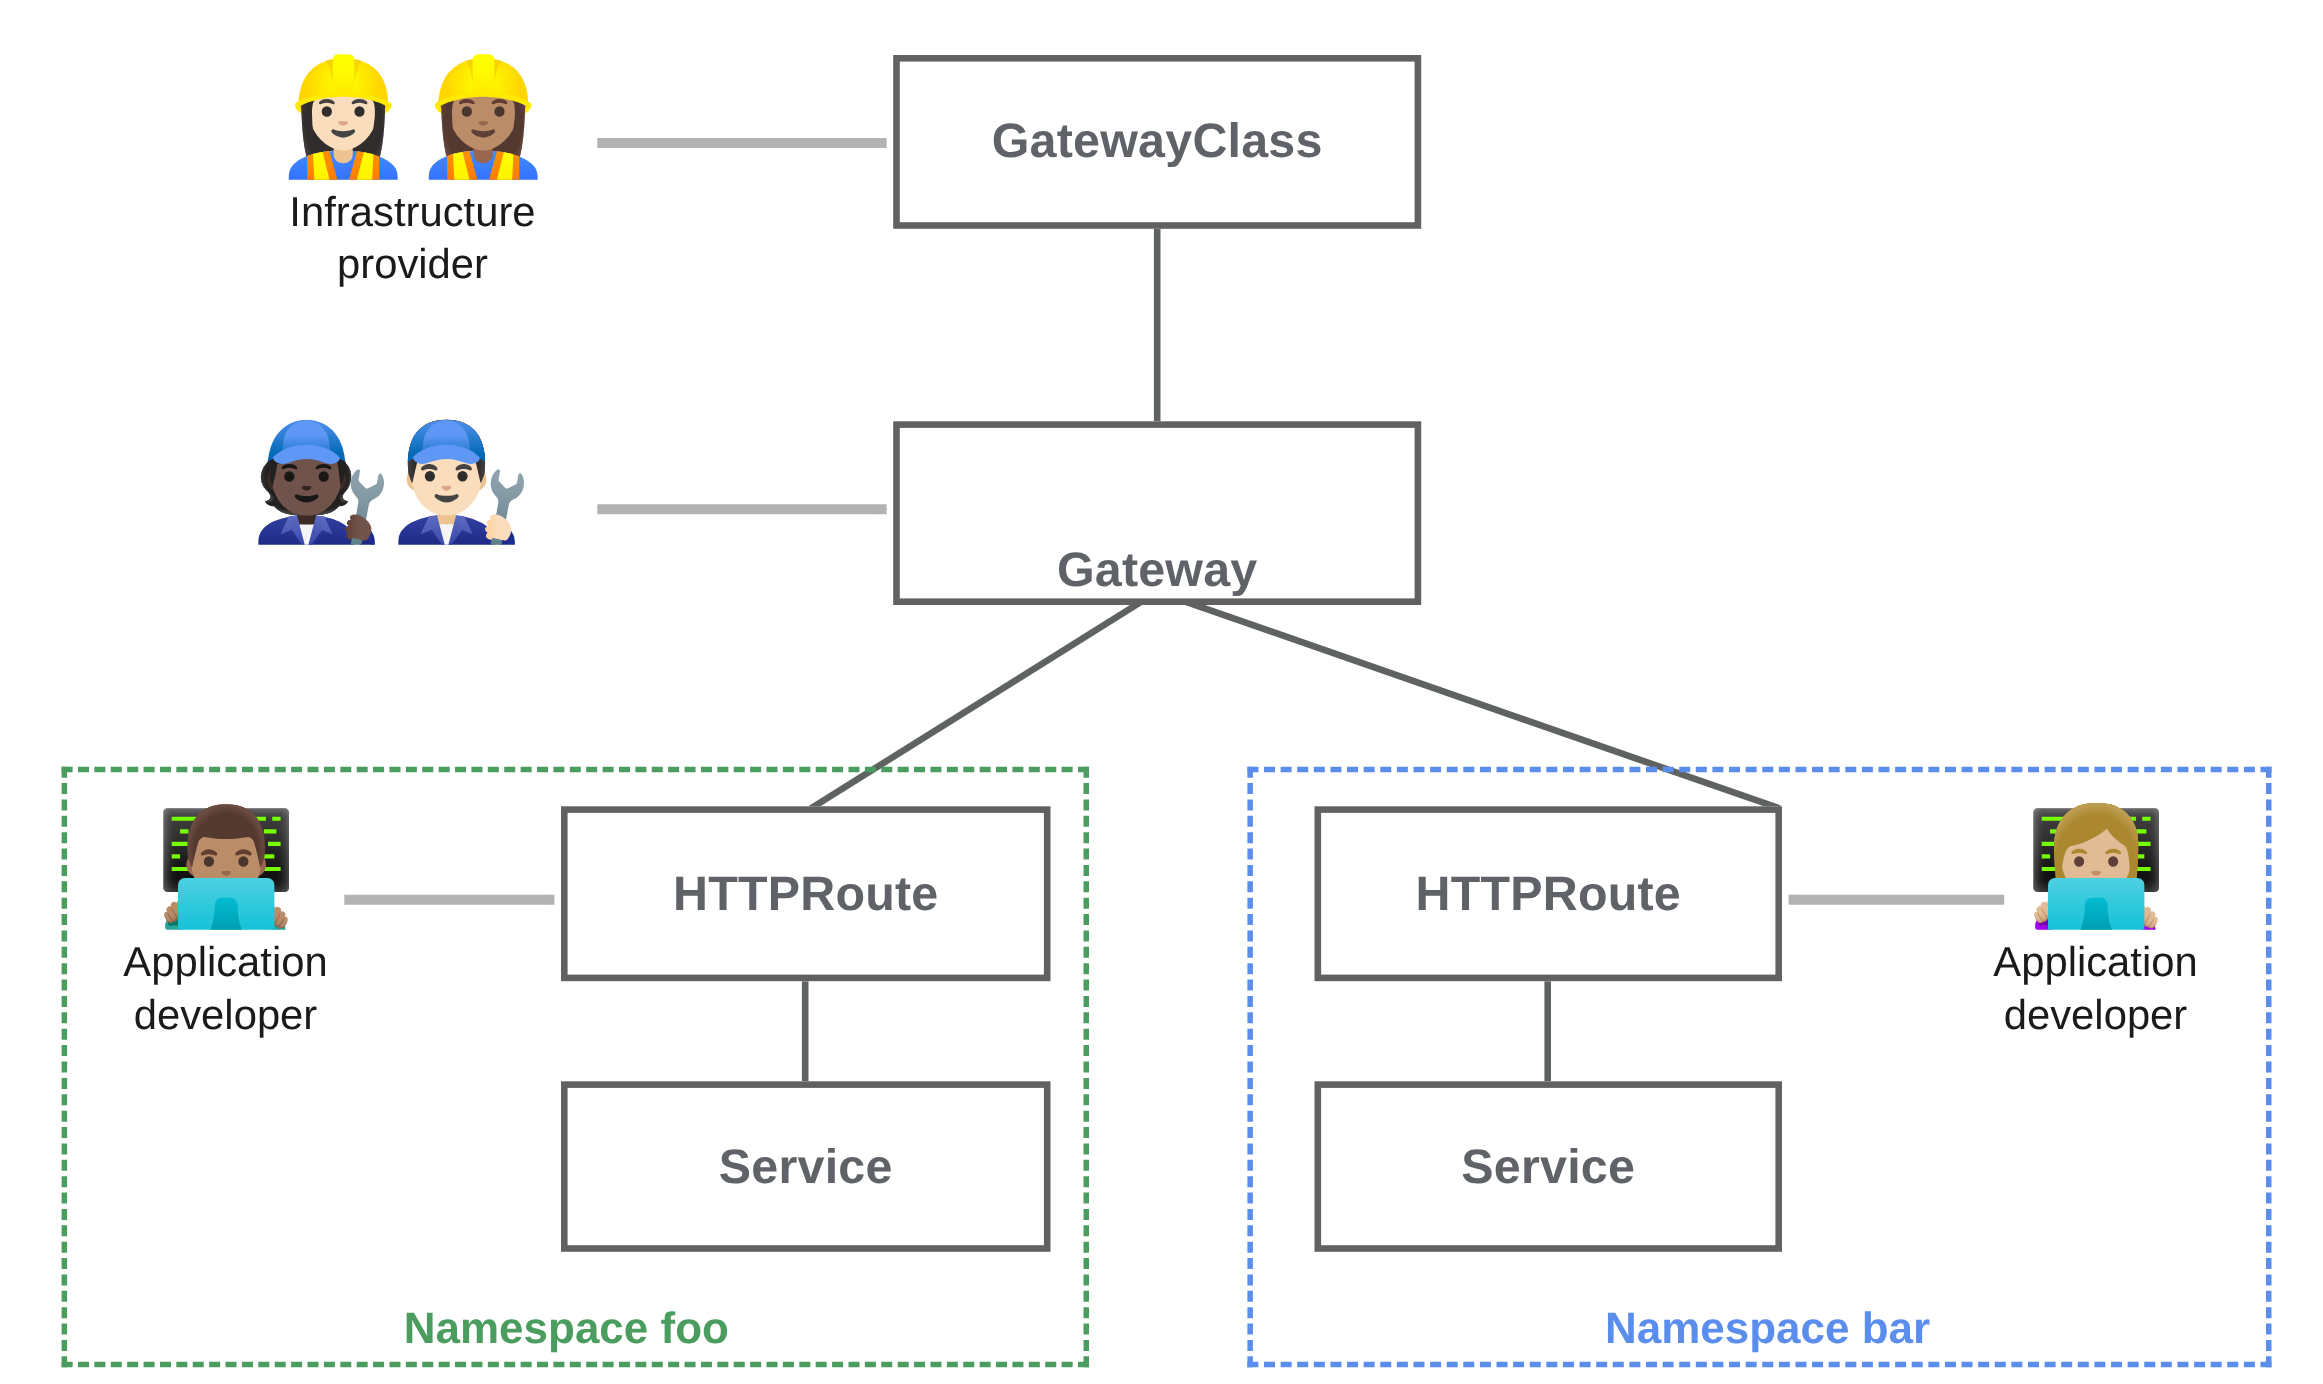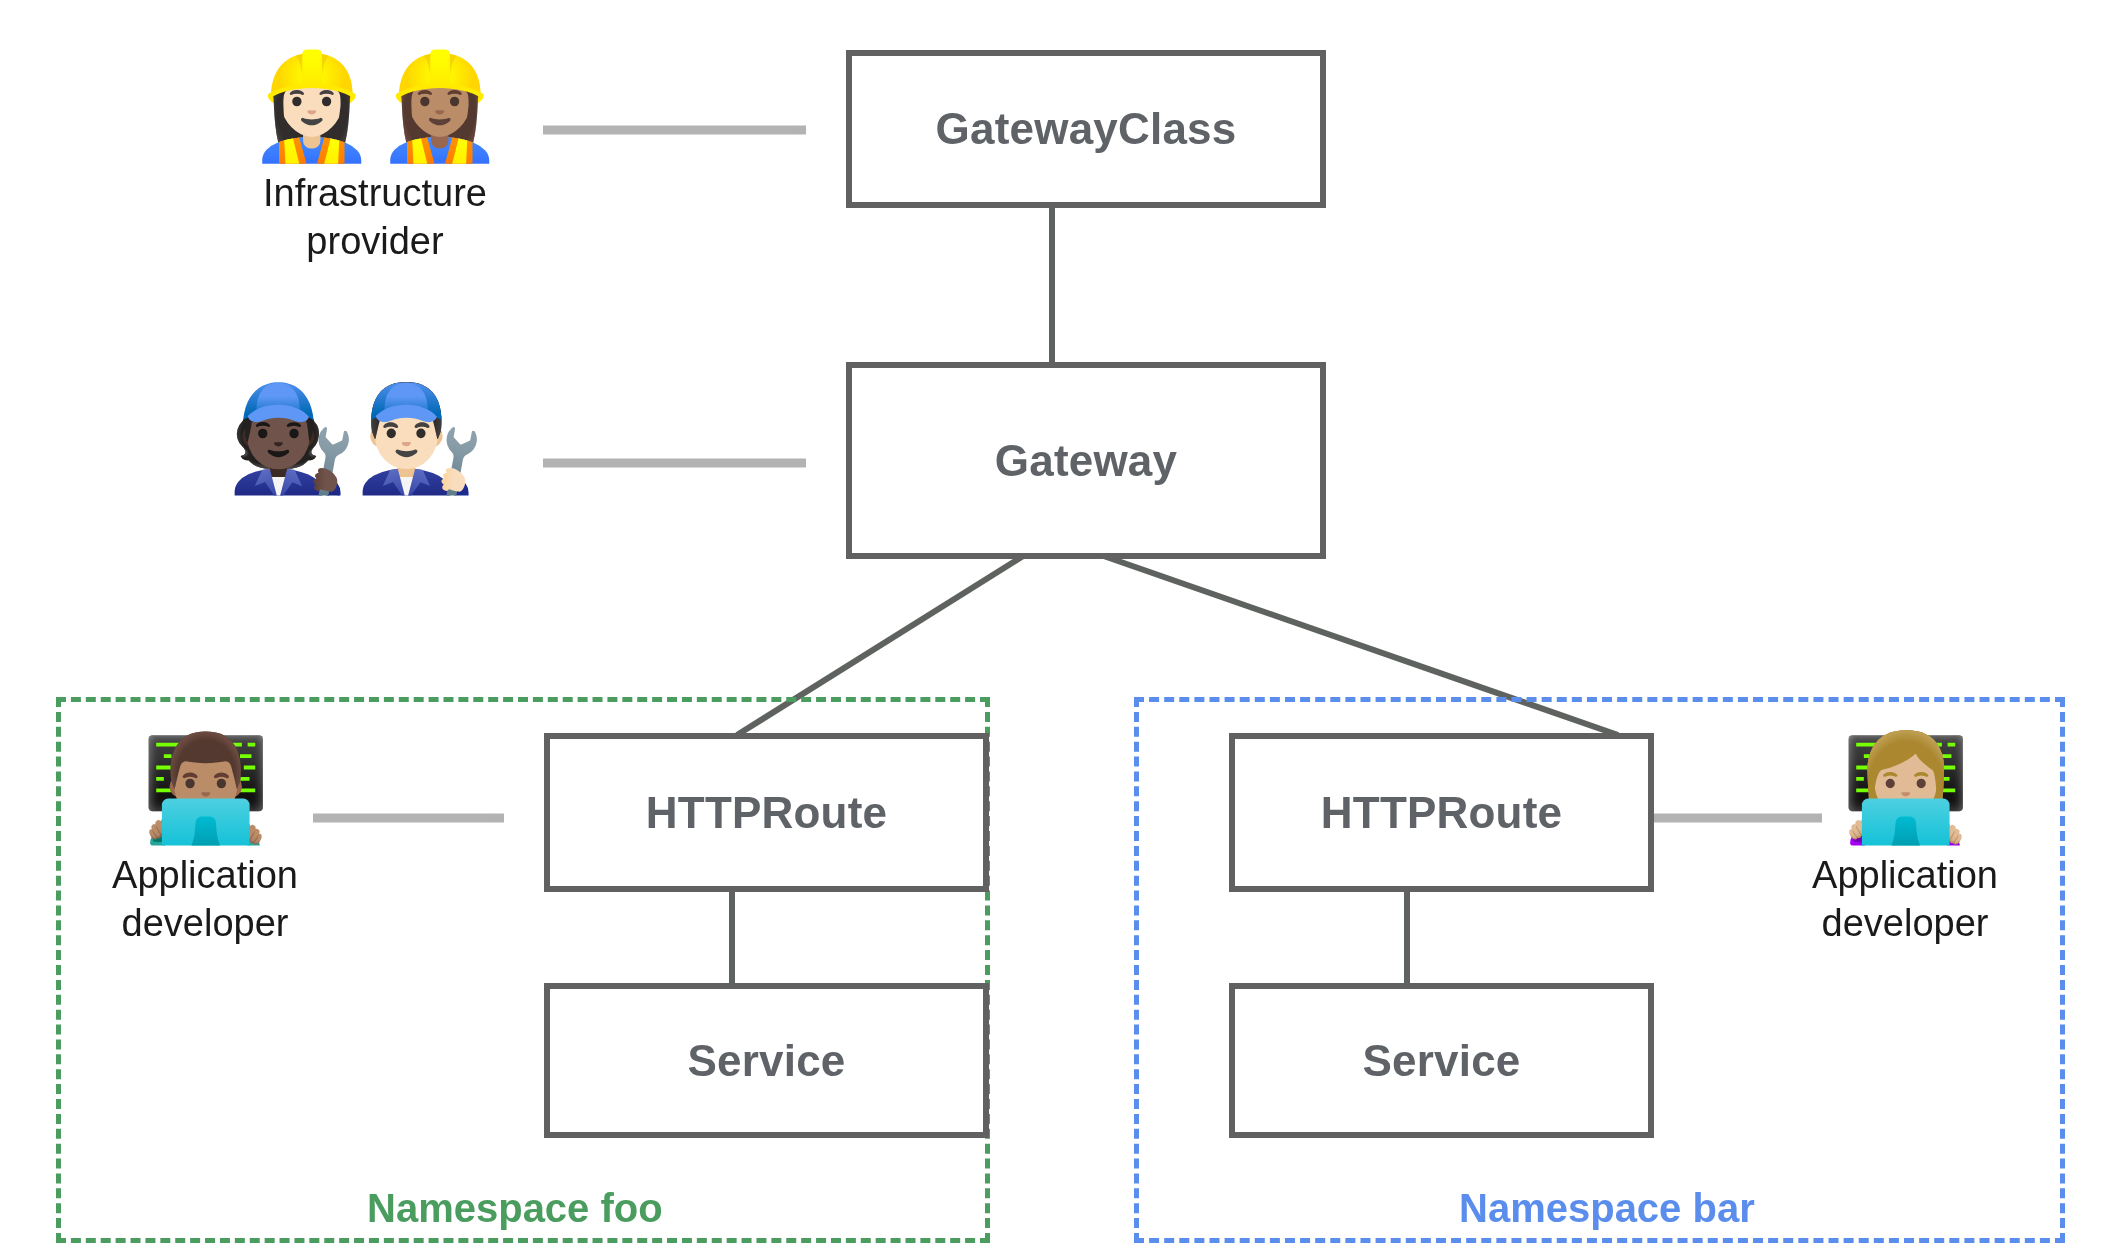--- a/index.html
+++ b/index.html
@@ -31,33 +31,32 @@
 
   
   .res-box {
     position: absolute;
     box-sizing: border-box;
     border: 6px solid #616161;
     background: #ffffff;
     display: flex;
     align-items: center;
     justify-content: center;
-    margin-left: 34px;
   }
   .res-box .res-label {
     font-family: "Liberation Sans", sans-serif;
     font-weight: bold;
     font-size: 44px;
     color: #5f6368;
     letter-spacing: 0.2px;
     white-space: nowrap;
   }
 
   #box-gatewayclass { left: 812px;  top: 50px;   width: 480px; height: 158px; }
-  #box-gateway      { left: 812px;  top: 362px;  width: 480px; height: 197px; }
+  #box-gateway      { left: 812px;  top: 383px;  width: 480px; height: 167px; align-items: flex-end; }
   #box-httproute-foo{ left: 510px;  top: 733px;  width: 445px; height: 159px; }
   #box-service-foo  { left: 510px;  top: 983px;  width: 445px; height: 155px; }
   #box-httproute-bar{ left: 1195px; top: 733px;  width: 425px; height: 159px; }
   #box-service-bar  { left: 1195px; top: 983px;  width: 425px; height: 155px; }
 
   
   .ns-group {
     position: absolute;
     box-sizing: border-box;
     border-width: 5px;

